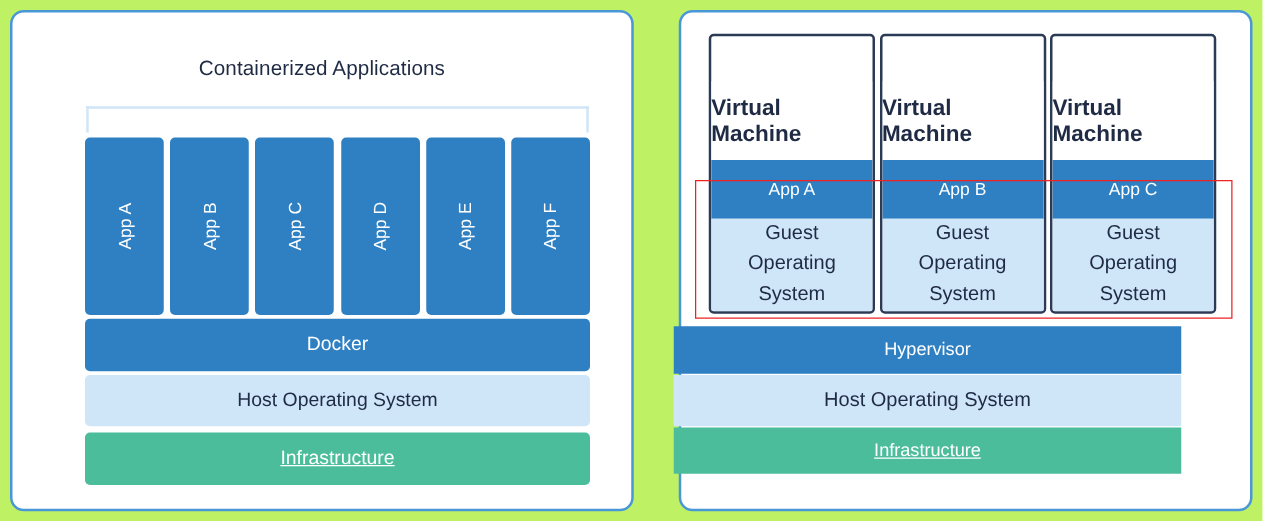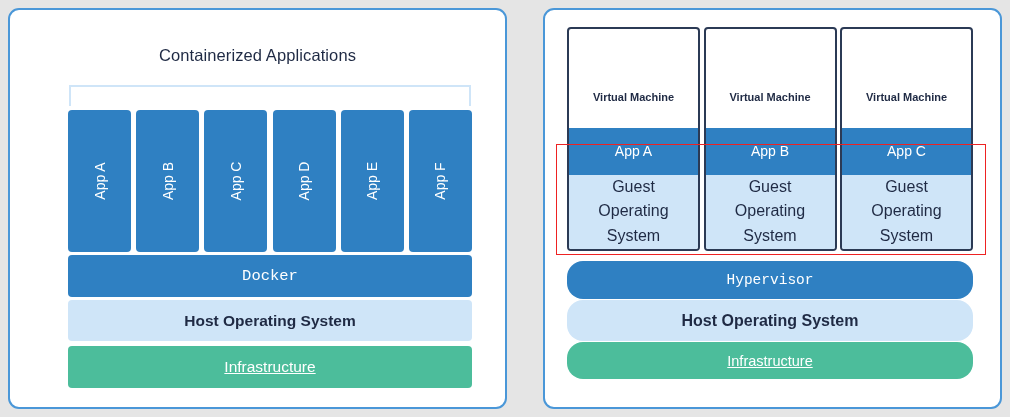--- a/index.html
+++ b/index.html
@@ -12,21 +12,21 @@
     height: 417px;
     font-family: "Liberation Sans", sans-serif;
     -webkit-font-smoothing: antialiased;
   }
 
   .canvas {
     position: relative;
     width: 1010px;
     height: 417px;
     overflow: hidden;
-    background: #e5e5e5;
+    background: #bef264;
   }
 
   
   .panel {
     position: absolute;
     box-sizing: border-box;
     border: 2px solid #4a97d8;
     border-radius: 11px;
     background: #ffffff;
   }
@@ -86,22 +86,22 @@
     position: absolute;
     left: 58px;
     width: 404px;
     box-sizing: border-box;
     border-radius: 4px;
     display: flex;
     align-items: center;
     justify-content: center;
     font-size: 15.5px;
   }
-  .bar-blue  { background: #2f80c2; color: #ffffff; font-family: Liberation Mono, monospace; }
-  .bar-light { background: #cfe5f8; color: #1f2a44; font-weight: bold; }
+  .bar-blue  { background: #2f80c2; color: #ffffff; }
+  .bar-light { background: #cfe5f8; color: #1f2a44; font-weight: normal; }
   .bar-green { background: #4cbd9b; color: #ffffff; text-decoration: underline; }
 
   #docker-bar   { top: 245px; height: 42px; }
   #host-os-left { top: 290px; height: 41px; }
   #infra-left   { top: 336px; height: 42px; }
 
   
   .vm-row {
     position: absolute;
     left: 567px;
@@ -120,21 +120,21 @@
     background: #ffffff;
     display: flex;
     flex-direction: column;
     overflow: hidden;
   }
   .vm-header {
     height: 72px;
     display: flex;
     align-items: center;
     justify-content: center;
-    font-size: 11px;
+    font-size: 18px;
     font-weight: bold;
     color: #1f2a44;
     background: #ffffff;
     margin-top: 36px;
   }
   .vm-app {
     height: 53px;
     display: flex;
     align-items: center;
     justify-content: center;
@@ -161,28 +161,27 @@
     width: 430px;
     height: 111px;
     box-sizing: border-box;
     border: 1.6px solid #ee2222;
     background: transparent;
     pointer-events: none;
   }
 
   .stack-bar-right {
     position: absolute;
-    left: 567px;
+    left: 539px;
     width: 406px;
     box-sizing: border-box;
     display: flex;
     align-items: center;
     justify-content: center;
     font-size: 14.5px;
-    border-radius: 16px;
   }
   #hypervisor-bar { top: 261px; height: 38px; }
   #host-os-right  { top: 300px; height: 41px; font-size: 16px; }
   #infra-right    { top: 342px; height: 37px; }
 </style>
 </head>
 <body>
 
 <div class="canvas">
 

